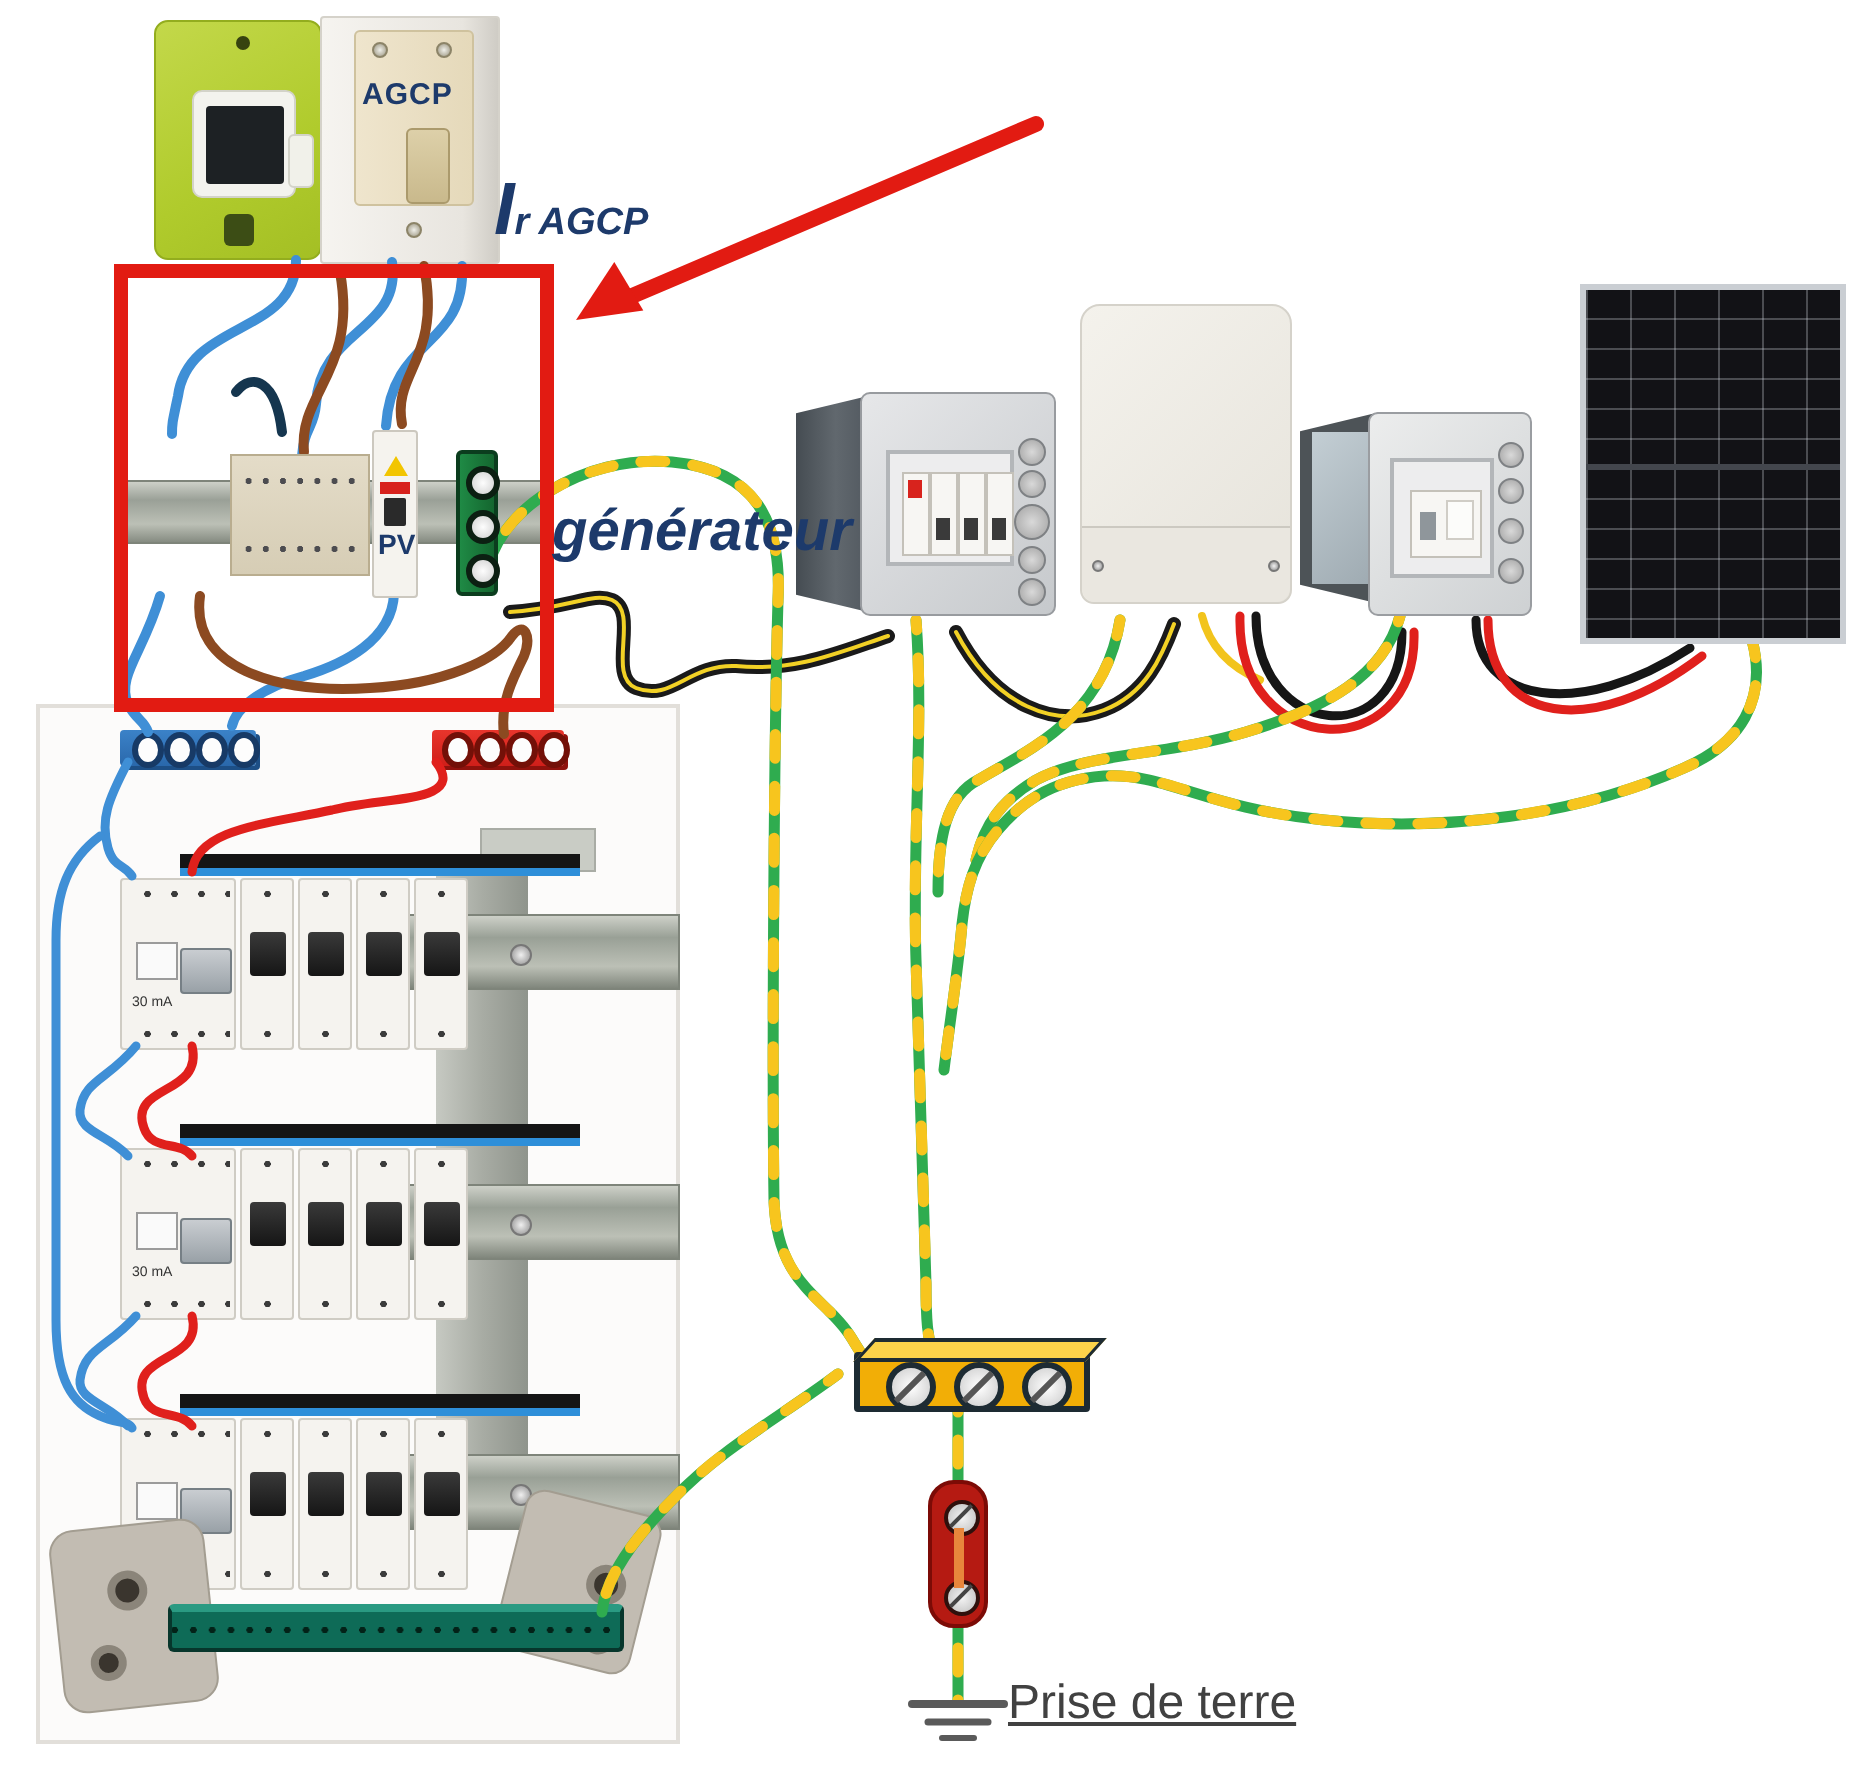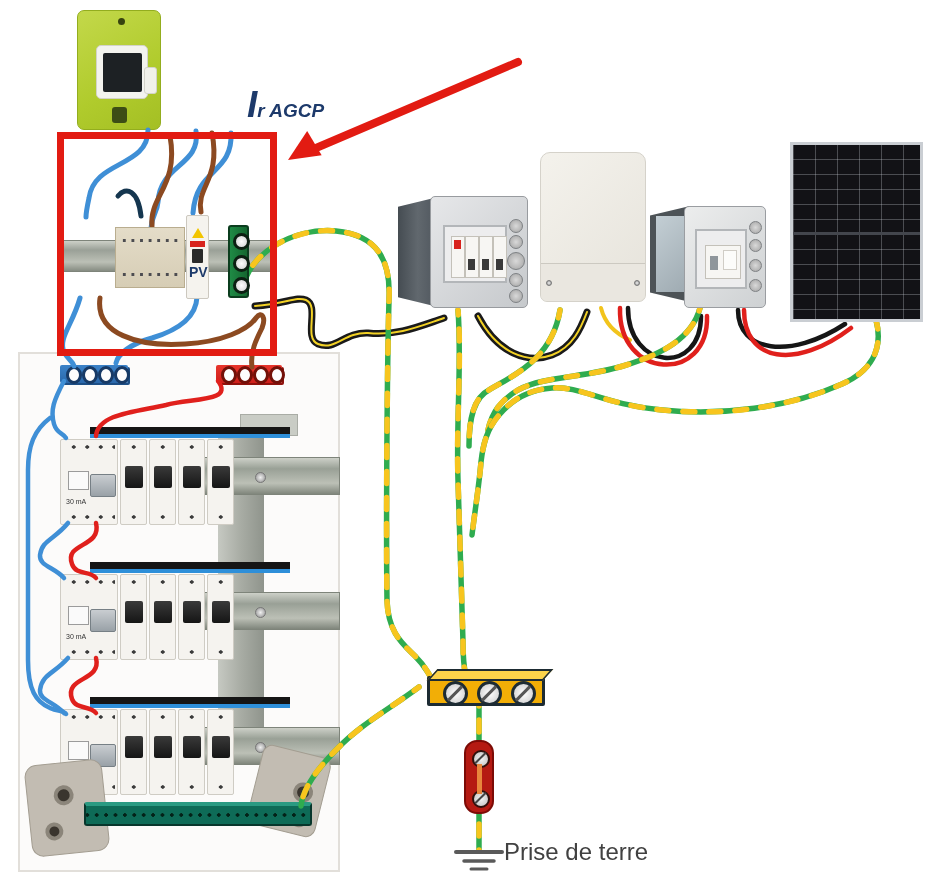--- a/index.html
+++ b/index.html
@@ -19,21 +19,21 @@
   .agcp-tgl{left:25px;top:48px;width:22px;height:38px;background:linear-gradient(180deg,#ddd0a9,#c9b98c);border:1px solid #ab9a6c;border-radius:3px;}
   .agcp-screw{width:8px;height:8px;border-radius:50%;background:radial-gradient(#efefe9,#9a947f);border:1px solid #8c8468;}
   .agcp-label{left:20px;top:30px;width:60px;color:#1d3a6b;font-weight:bold;font-size:15px;letter-spacing:.5px;}
 
   
   .red-box{left:57px;top:132px;width:220px;height:224px;border:7px solid #e21b12;z-index:40;}
   .ir-wrap{left:247px;top:88px;color:#1d3a6b;font-style:italic;font-weight:bold;z-index:41;}
   .ir-i{font-size:37px;line-height:34px;}
   .ir-sub{font-size:19px;}
   .gen-label{left:276px;top:250px;color:#1d3a6b;font-style:italic;font-weight:600;font-size:29px;z-index:41;}
-  .earth-label{left:504px;top:838px;color:#414141;font-size:24px;z-index:41;}
+  .earth-label{left:504px;top:838px;color:#414141;font-size:24px;text-decoration:underline;z-index:41;}
 
   
   .din-red{left:60px;top:240px;width:216px;height:32px;background:linear-gradient(180deg,#cdd0c8,#9aa097 30%,#bcc0b6 70%,#868c82);border:1px solid #7e847a;z-index:5;}
   .d1{left:66px;top:215px;width:50px;height:84px;background:#f5f3ee;border:1px solid #ccc8bf;border-radius:2px;z-index:20;}
   .d1-tgl{left:5px;top:32px;width:17px;height:15px;background:linear-gradient(180deg,#cdd1d5,#9aa2a8);border:1px solid #818a90;}
   .d1-tgl2{left:27px;top:32px;width:17px;height:15px;background:linear-gradient(180deg,#cdd1d5,#9aa2a8);border:1px solid #818a90;}
   .d1-label{left:3px;top:44px;color:#1d3a6b;font-weight:bold;font-size:23px;}
   .mid-block{left:115px;top:227px;width:70px;height:61px;background:linear-gradient(180deg,#e4dcc8,#d6cdb5);border:1px solid #b9ad8f;z-index:20;}
   .dotstrip{height:9px;background-image:radial-gradient(circle 2.6px,#4c4c50 55%,transparent 62%);background-size:8.6px 9px;background-position:2px 50%;}
   .pv{left:186px;top:215px;width:23px;height:84px;background:#f5f3ee;border:1px solid #ccc8bf;border-radius:2px;z-index:20;}
@@ -321,20 +321,29 @@
   </svg>
 
   <div class="c meter">
     <div class="c meter-dot"></div>
     <div class="c meter-bezel">
       <div class="c meter-screen"></div>
     </div>
     <div class="c meter-tab"></div>
     <div class="c meter-plug"></div>
   </div>
+  <div class="c agcp-box">
+    <div class="c agcp-brk">
+      <span class="c agcp-screw" style="left:8px;top:5px"></span>
+      <span class="c agcp-screw" style="left:40px;top:5px"></span>
+      <div class="c agcp-tgl"></div>
+    </div>
+    <span class="c agcp-screw" style="left:42px;top:102px"></span>
+    <div class="c agcp-label">AGCP</div>
+  </div>
 
   <div class="c din-red"></div>
   <div class="c mid-block">
     <div class="dotstrip" style="position:absolute;left:2px;right:2px;top:8px"></div>
     <div class="dotstrip" style="position:absolute;left:2px;right:2px;bottom:8px"></div>
   </div>
   <div class="c pv">
     <div class="c pv-tri"></div>
     <div class="c pv-red"></div>
     <div class="c pv-tgl"></div>
@@ -410,15 +419,16 @@
   <div class="c red-box"></div>
   <svg class="top-layer" width="929" height="885" viewBox="0 0 929 885">
     <g>
       <path d="M 518,62 L 316,148" stroke="#e21b12" stroke-width="8" fill="none" stroke-linecap="round"></path>
       <polygon points="288,160 311,134 322,160" fill="#e21b12" transform="rotate(-8 288 160)"></polygon>
     </g>
   </svg>
   <div class="c ir-wrap">
     <span class="ir-i">I</span><span class="ir-sub">r AGCP</span>
   </div>
+  <div class="c gen-label">générateur</div>
   <div class="c earth-label">Prise de terre</div>
 
 </div>
 
 </body></html>

